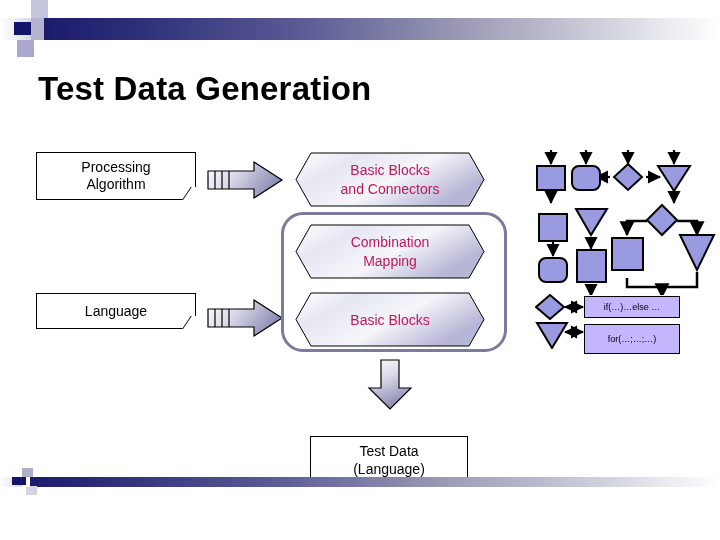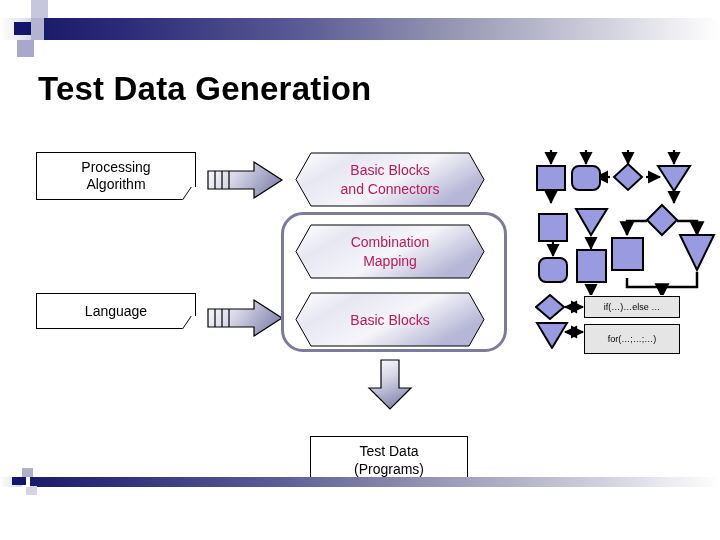--- a/index.html
+++ b/index.html
@@ -152,21 +152,21 @@
     border-radius: 22px;
     box-sizing: border-box;
     background: transparent;
   }
 
   
   .fc { position: absolute; }
   .fc svg { display: block; }
   .legendbox {
     position: absolute;
-    background: #e5e5e5;
+    background: #c4b5fd;
     border: 1px solid #000000;
     box-sizing: border-box;
     font-size: 9px;
     color: #000;
     display: flex;
     align-items: center;
     justify-content: center;
     white-space: nowrap;
   }
 </style>
@@ -296,21 +296,21 @@
           <stop offset="100%" stop-color="#8d8db4"></stop>
         </linearGradient>
       </defs>
       <path d="M14,1 L32,1 L32,29 L44,29 L23,50 L2,29 L14,29 Z" fill="url(#dg1)" stroke="#000" stroke-width="1.2"></path>
     </svg>
   </div>
 
   <div class="plainbox" style="left:310px; top:410px; width:158px; height:48px;margin-top:26px;">
     <div class="doctext">
       <div>Test Data</div>
-      <div>(Programs)</div>
+      <div>(Language)</div>
     </div>
   </div>
 
   <div class="fc" style="left:524px; top:145px;">
     <svg width="196" height="150" viewBox="0 0 196 150">
       <defs>
         <marker id="ah" markerWidth="7" markerHeight="7" refX="5.5" refY="3" orient="auto">
           <path d="M0,0 L6,3 L0,6 Z" fill="#000"></path>
         </marker>
       </defs>

